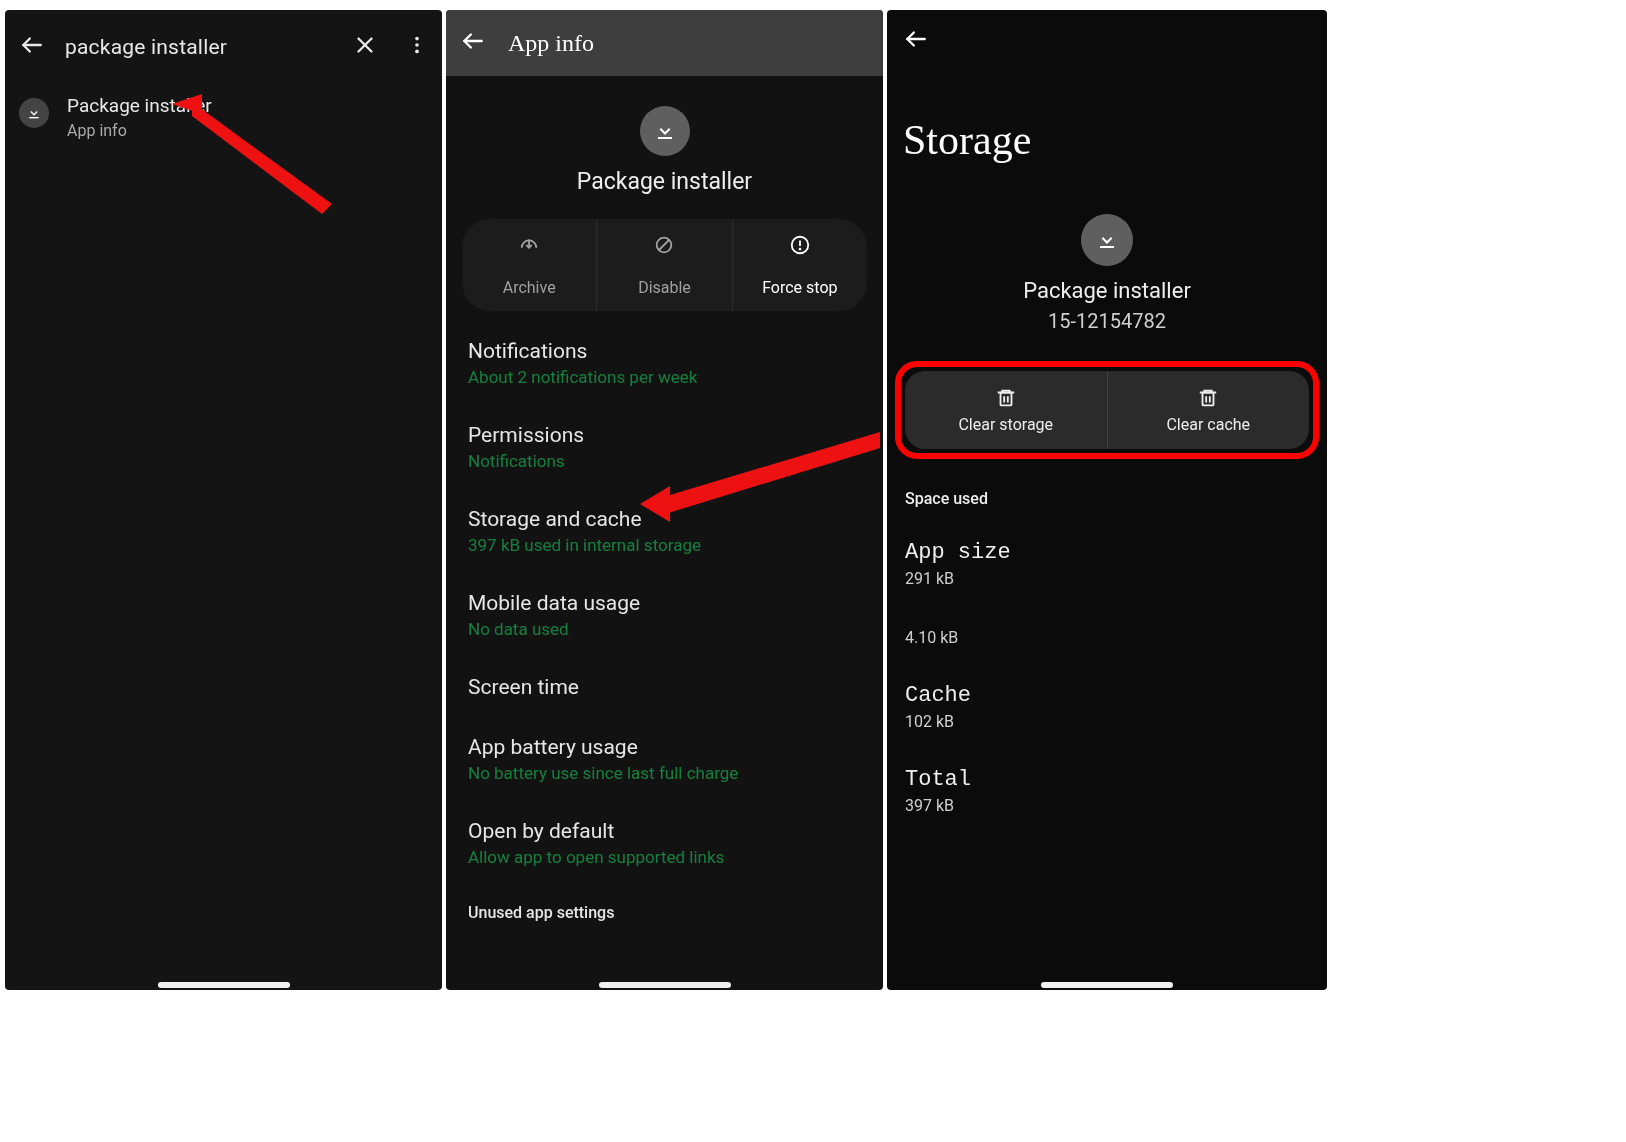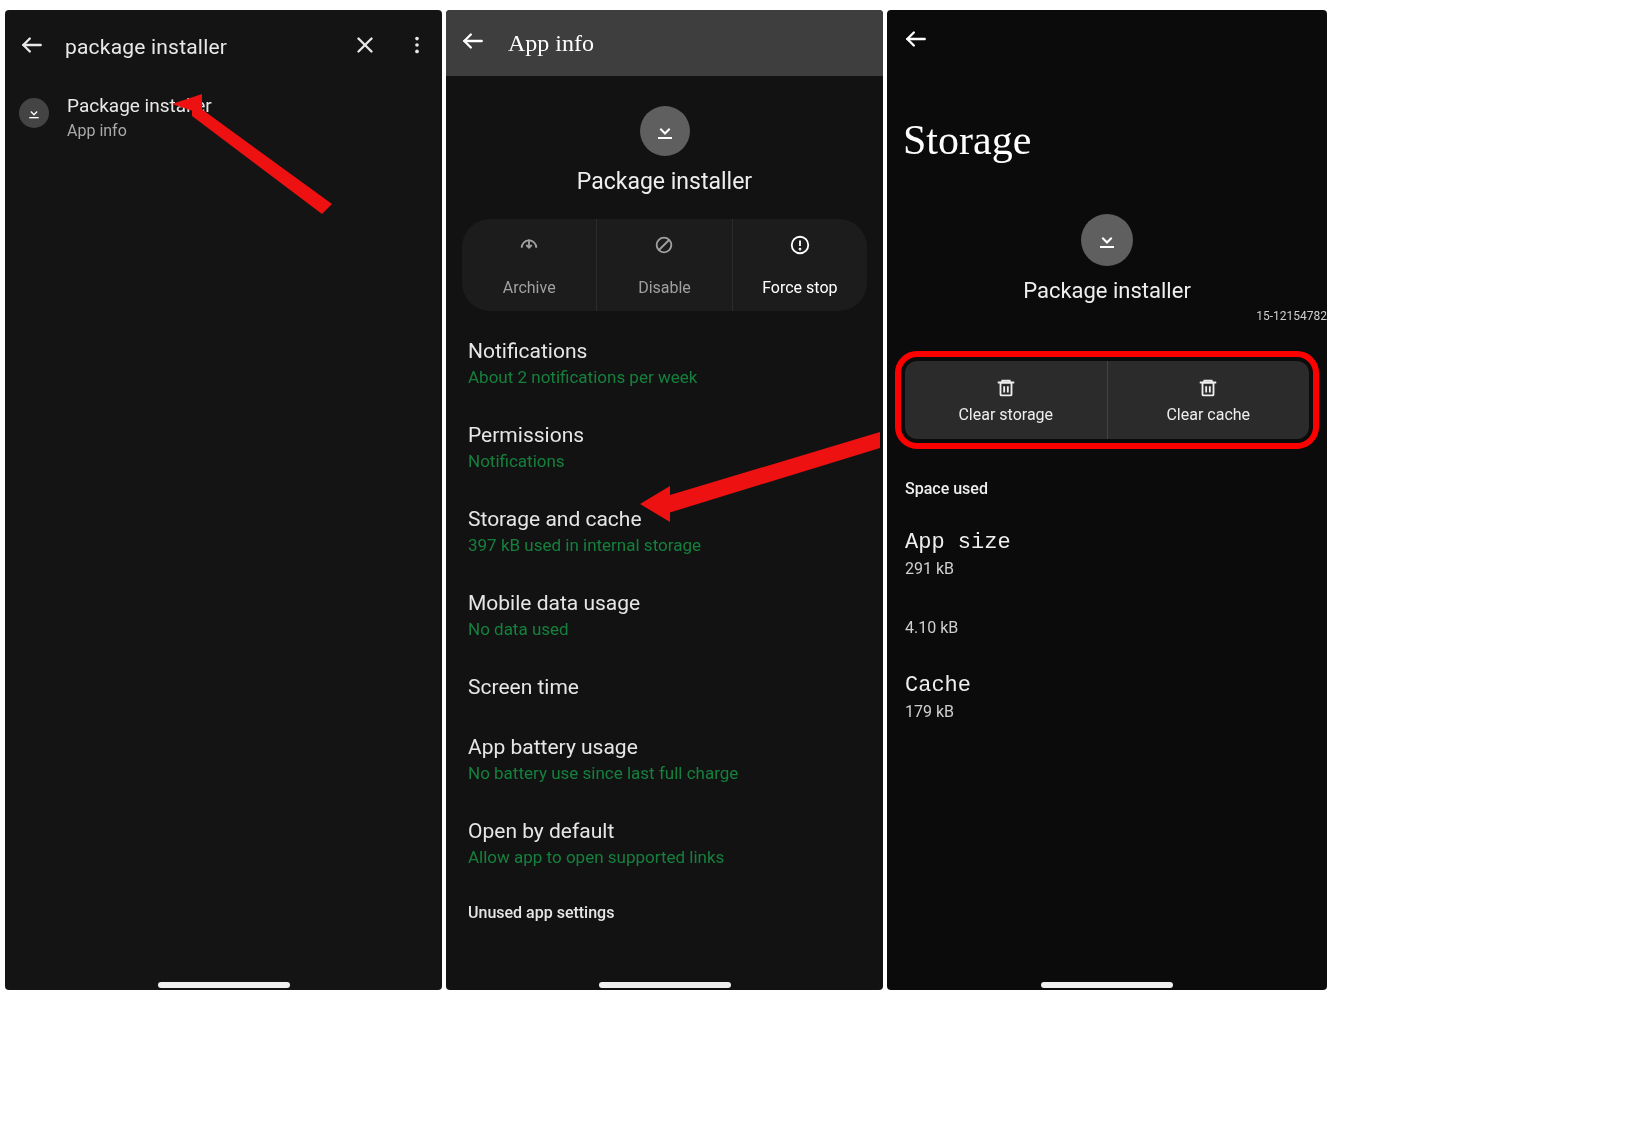--- a/index.html
+++ b/index.html
@@ -95,29 +95,29 @@
       font-size: 42px;
       color: #fff;
       padding: 60px 0 0 16px;
     }
     .s3-appicon {
       width: 52px; height: 52px; border-radius: 50%;
       background: #5f5f5f; margin: 50px auto 12px;
       display:flex; align-items:center; justify-content:center;
     }
     .s3-appname { text-align:center; font-size: 22px; color:#eee; }
-    .s3-appver { text-align:right; font-size: 12px; color:#cfcfcf; margin-top: 6px; }
+    .s3-appver { text-align:center; font-size: 20px; color:#cfcfcf; margin-top: 6px; }
     .s3-clearwrap {
       margin: 28px 8px 0;
       border: 6px solid #ff0000;
       border-radius: 22px;
       padding: 4px;
     }
     .s3-clearinner {
-      display:flex; background:#2b2b2b; border-radius: 12px; overflow:hidden; height: 78px;
+      display:flex; background:#2b2b2b; border-radius: 20px; overflow:hidden; height: 78px;
     }
     .s3-clear {
       flex:1; display:flex; flex-direction:column; align-items:center; justify-content:center;
       gap: 6px; font-size: 16px; color:#eee;
     }
     .s3-clear:first-child { border-right: 1px solid #434343; }
     .s3-space-label { font-size: 16px; color:#eee; padding: 30px 18px 0; font-weight:500; }
     .s3-list { padding: 14px 18px 0; }
     .s3-li { padding: 18px 0; }
     .s3-li-title { font-size: 22px; color:#eee;font-family:Liberation Mono, monospace; }
@@ -302,21 +302,25 @@
   <div class="s3-list">
     <div class="s3-li">
       <div class="s3-li-title">App size</div>
       <div class="s3-li-sub">291 kB</div>
     </div>
     <div class="s3-li">
       <div class="s3-li-sub">4.10 kB</div>
     </div>
     <div class="s3-li">
       <div class="s3-li-title">Cache</div>
-      <div class="s3-li-sub">179 kB</div>
+      <div class="s3-li-sub">102 kB</div>
+    </div>
+    <div class="s3-li">
+      <div class="s3-li-title">Total</div>
+      <div class="s3-li-sub">397 kB</div>
     </div>
   </div>
   <div class="home-indicator"></div>
 </div>
 
 <svg class="arrow1" viewBox="0 0 160 120">
   <defs>
       <linearGradient id="g1">
         <stop stop-color="#e11"></stop>
       </linearGradient>

